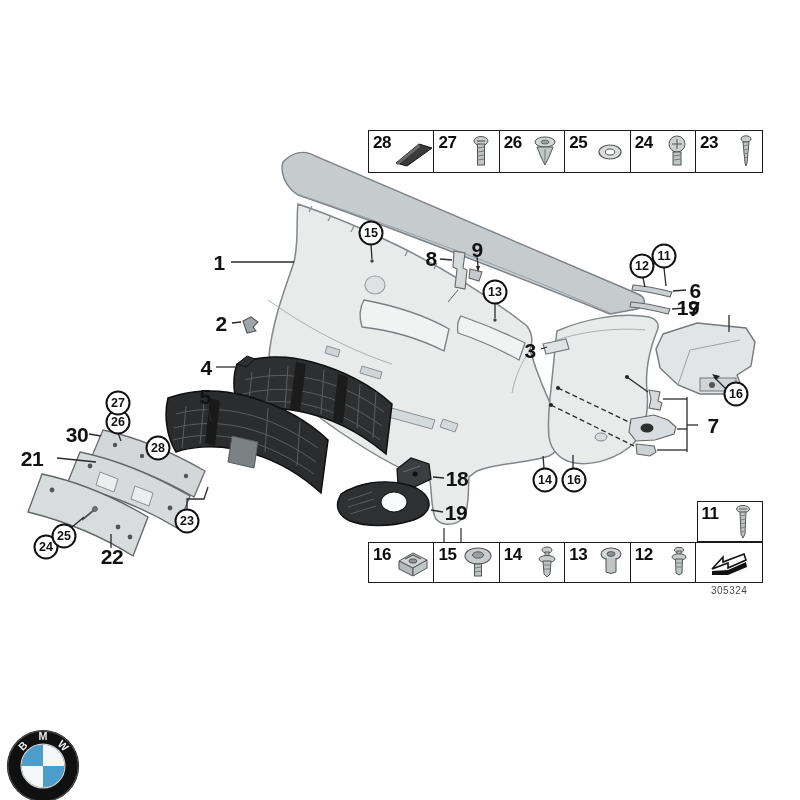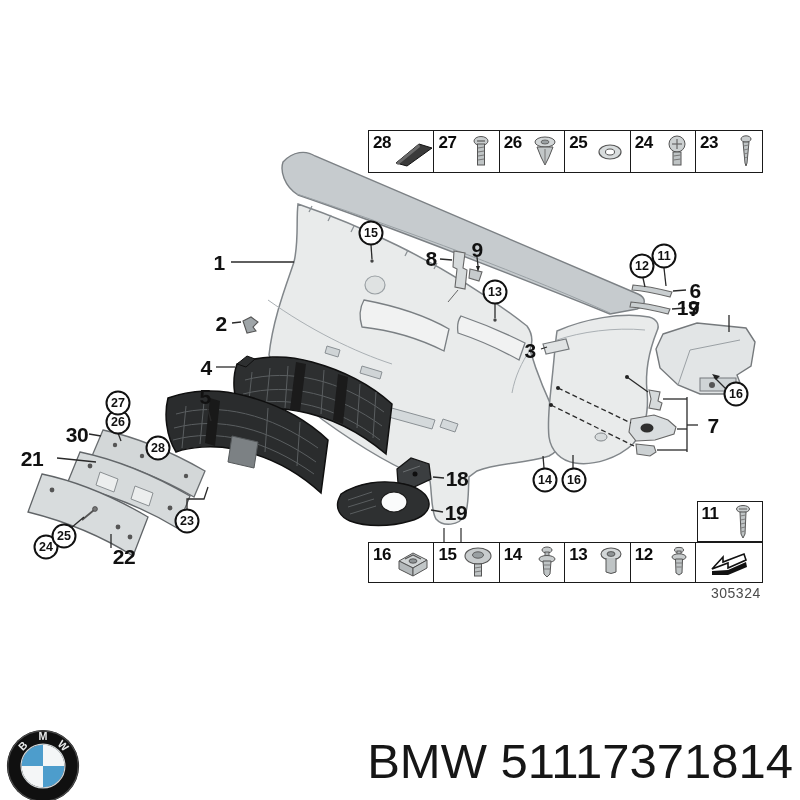--- a/index.html
+++ b/index.html
@@ -14,21 +14,21 @@
              font-weight:bold;font-size:12.5px;line-height:21px;text-align:center;}
   
   .ftable{position:absolute;display:flex;border:1.6px solid #1a1a1a;background:#fff;box-sizing:border-box;}
   .fcell{position:relative;width:65.75px;box-sizing:border-box;border-right:1.6px solid #1a1a1a;}
   .fcell:last-child{border-right:none;}
   .fnum{position:absolute;left:4px;top:2px;font-weight:bold;font-size:17px;color:#0c0c0c;letter-spacing:-0.5px;}
   .ficon{position:absolute;right:1px;top:50%;transform:translateY(-50%);}
   .fcell28 .ficon{right:-2px;}
   #cell11{position:absolute;border:1.6px solid #1a1a1a;background:#fff;box-sizing:border-box;}
   #arrowcell .ficon{right:auto;left:50%;transform:translate(-50%,-50%);}
-  #doc-number{position:absolute;font-size:14px;color:#4b4b4b;letter-spacing:0.5px;}
+  #doc-number{position:absolute;font-size:10px;color:#4b4b4b;letter-spacing:0.5px;}
   #part-number{position:absolute;right:7px;top:737px;font-size:49px;color:#161616;line-height:1;}
   #logo{position:absolute;left:4px;top:727px;}
 </style>
 </head>
 <body>
 
 <div id="stage">
 
   <svg id="art" width="800" height="800" viewBox="0 0 800 800">
 
@@ -252,21 +252,21 @@
       <div class="co-plain" style="left: 695px; top: 290px;">6</div>
       <div class="co-plain" style="left: 694px; top: 308px;">7</div>
       <div class="co-plain" style="left: 431px; top: 258px;">8</div>
       <div class="co-plain" style="left: 477px; top: 249px;">9</div>
       <div class="co-plain" style="left: 713px; top: 425px;">7</div>
       <div class="co-plain" style="left: 456px; top: 512px;">19</div>
       <div class="co-plain" style="left: 457px; top: 478px;">18</div>
       <div class="co-plain" style="left: 688px; top: 307px;">19</div>
       <div class="co-plain" style="left: 77px; top: 434px;">30</div>
       <div class="co-plain" style="left: 32px; top: 458px;">21</div>
-      <div class="co-plain" style="left: 112px; top: 556px; margin-left: 12px;">22</div>
+      <div class="co-plain" style="left: 112px; top: 556px;">22</div>
       <div class="co-circle" style="left: 664px; top: 256px;">11</div>
       <div class="co-circle" style="left: 642px; top: 266px;">12</div>
       <div class="co-circle" style="left: 495px; top: 292px;">13</div>
       <div class="co-circle" style="left: 545px; top: 480px;">14</div>
       <div class="co-circle" style="left: 371px; top: 233px;">15</div>
       <div class="co-circle" style="left: 736px; top: 394px;">16</div>
       <div class="co-circle" style="left: 574px; top: 480px;">16</div>
       <div class="co-circle" style="left: 187px; top: 521px;">23</div>
       <div class="co-circle" style="left: 46px; top: 547px;">24</div>
       <div class="co-circle" style="left: 64px; top: 536px;">25</div>
@@ -431,15 +431,14 @@
     <path d="M40,40 L40,18 A22,22 0 0 1 62,40 Z" fill="#f4f6f7"></path>
     <path d="M40,40 L62,40 A22,22 0 0 1 40,62 Z" fill="#4d9dcc"></path>
     <path d="M40,40 L40,62 A22,22 0 0 1 18,40 Z" fill="#f4f6f7"></path>
     <circle cx="40" cy="40" r="22.5" fill="none" stroke="#cfd3d5" stroke-width="1.2"></circle>
     <g fill="#e9eaea" font-family="Liberation Sans, sans-serif" font-size="11" font-weight="bold" text-anchor="middle">
       <text x="19.5" y="23" transform="rotate(-45 19.5 19.5)">B</text>
       <text x="40" y="13.5">M</text>
       <text x="60.5" y="23" transform="rotate(45 60.5 19.5)">W</text>
     </g>
   </svg>
-  <div id="part-number">BMW 51117371814</div>
 
 </div>
 
 </body></html>

